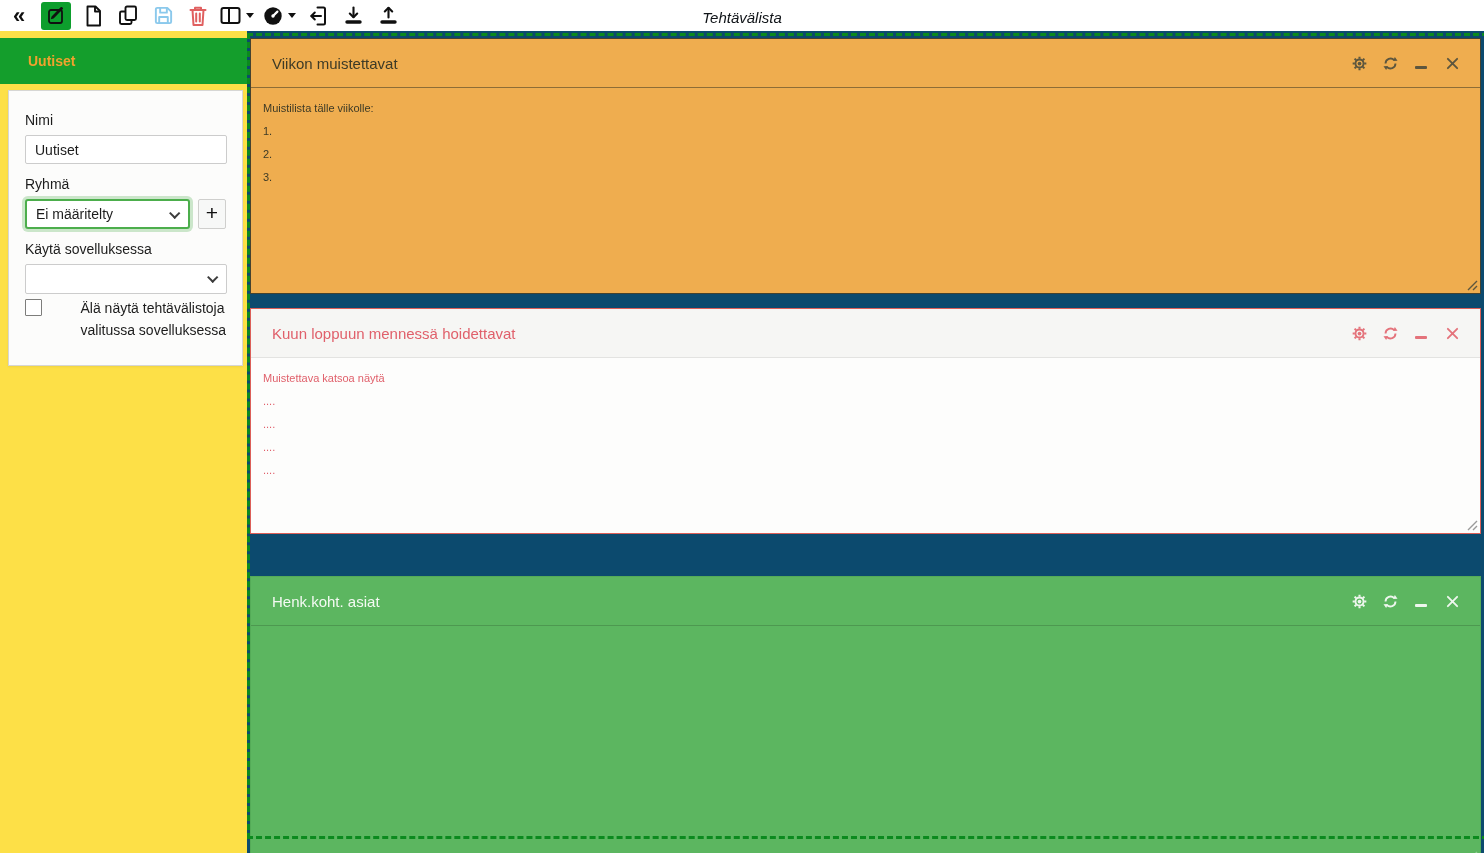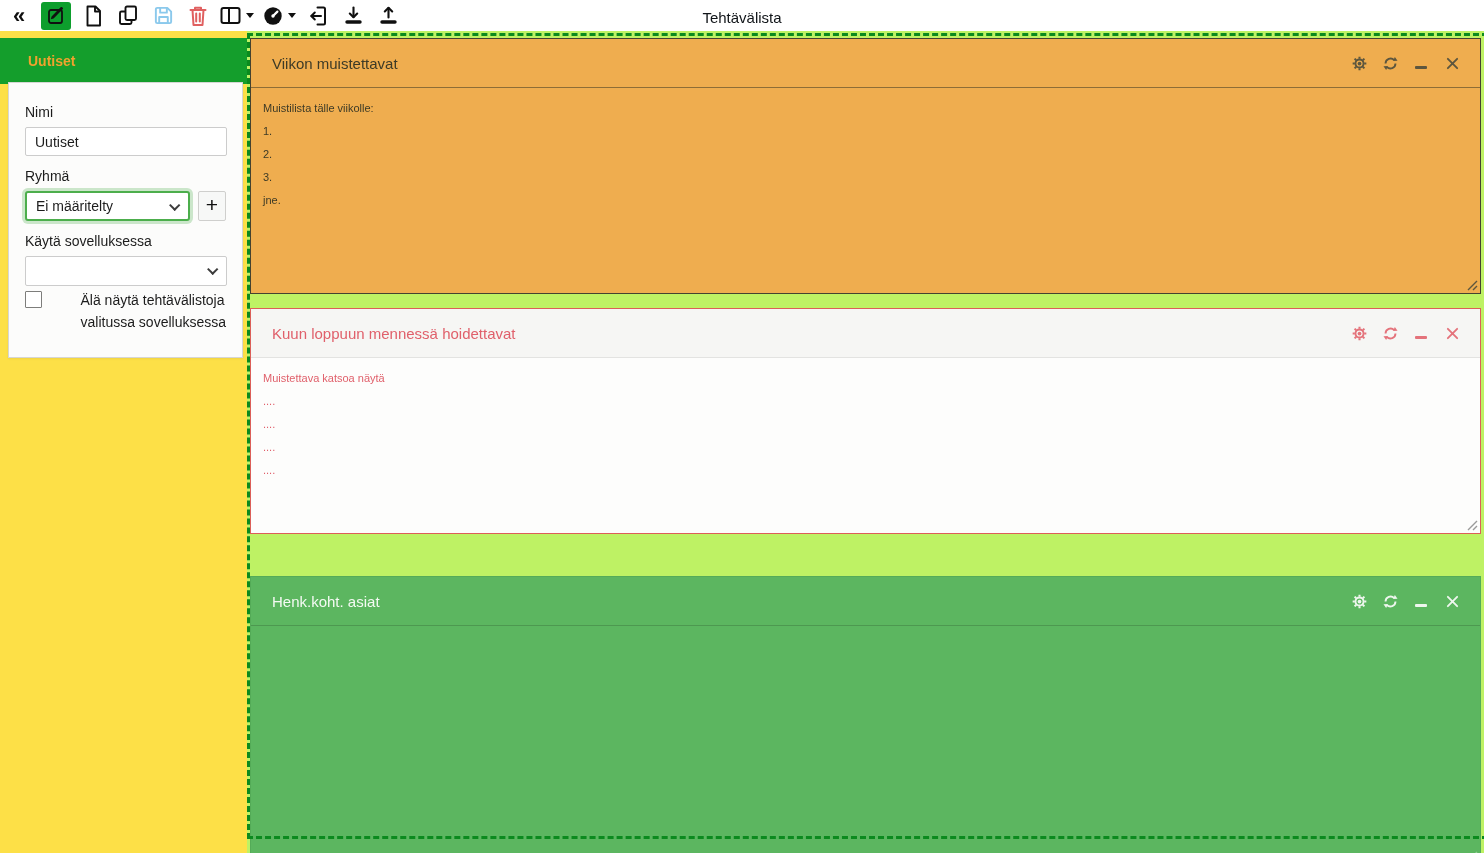--- a/index.html
+++ b/index.html
@@ -6,40 +6,40 @@
   html,body { width:1484px; height:853px; overflow:hidden; }
   body { font-family:"Liberation Sans", sans-serif; background:#f1f2f0; color:#1c1c1c; position:relative; }
 
   
   .toolbar { position:absolute; top:0; left:0; right:0; height:31px; background:#ffffff; display:flex; align-items:center; padding-left:6px; gap:9px; z-index:5; }
   .tb-btn { display:flex; align-items:center; justify-content:center; height:28px; min-width:26px; border-radius:3px; cursor:pointer; color:#101010; }
   .tb-btn.active { background:#0d9e2d; width:30px; }
   .tb-collapse { font-size:22px; font-weight:bold; line-height:26px; padding:0 2px; }
   .tb-group { display:flex; align-items:center; gap:2px; }
   .caret { width:0; height:0; border-left:4px solid transparent; border-right:4px solid transparent; border-top:5px solid #101010; margin-left:3px; }
-  .tb-title { position:absolute; left:50%; top:0; transform:translateX(-50%); height:34px; display:flex; align-items:center; font-size:15px; color:#101418; }
+  .tb-title { position:absolute; left:50%; top:0; transform:translateX(-50%); height:34px; display:flex; align-items:center; font-size:15px; color:#101418;font-style:italic; }
 
   
   .sidebar { position:absolute; top:31px; left:0; width:247px; bottom:0; background:#fde047; }
   .sidebar-header { position:absolute; top:7px; left:0; right:0; height:46px; display:flex; align-items:center; padding-left:28px; font-size:14px; font-weight:bold; }
-  .form-card { position:absolute; top:51px; left:8px; width:235px; background:#fcfcfb; border:1px solid #d6d6d4; box-shadow:0 1px 2px rgba(0,0,0,0.06); padding:21px 16px 24px 16px; }
+  .form-card { position:absolute; top:59px; left:8px; width:235px; background:#fcfcfb; border:1px solid #d6d6d4; box-shadow:0 1px 2px rgba(0,0,0,0.06); padding:21px 16px 24px 16px; }
   .field-label { font-size:14px; margin-bottom:7px; color:#1c1c1c; }
   .text-input { width:202px; height:29px; border:1px solid #cccccc; border-radius:2px; background:#ffffff; font-family:inherit; font-size:14px; padding:0 9px; color:#1c1c1c; outline:none; margin-bottom:12px; }
   .select-row { display:flex; align-items:center; gap:8px; margin-bottom:12px; }
   .select { height:30px; border:1px solid #cccccc; border-radius:2px; background:#ffffff; display:flex; align-items:center; font-size:14px; padding:8px 9px; color:#1c1c1c; cursor:pointer; position:relative; }
   .select .chev { position:absolute; right:10px; top:9px; width:8px; height:8px; border-right:2px solid #3c3c3c; border-bottom:2px solid #3c3c3c; transform:rotate(45deg) translateY(-1px); }
   .select.group-select { width:174px; border:2px solid #4cae4c; box-shadow:0 0 0 3px rgba(76,174,76,0.28); border-radius:3px; }
   .select.app-select { width:202px; }
   .plus-btn { width:30px; height:30px; border:1px solid #cfcfcd; background:#f7f8f7; border-radius:2px; font-size:21px; line-height:26px; text-align:center; color:#101010; cursor:pointer; }
   .checkbox-row { display:flex; align-items:flex-start; gap:8px; margin-top:3px;justify-content:space-between; }
   .checkbox { width:17px; height:17px; border:1.5px solid #7d7d7b; background:#ffffff; border-radius:1px; margin-top:2px; flex:none; cursor:pointer; }
   .checkbox-label { font-size:14px; line-height:22px; color:#1c1c1c; }
 
   
-  .main { position:absolute; left:247px; top:31px; right:0; bottom:0; background:#bef264; }
+  .main { position:absolute; left:247px; top:31px; right:0; bottom:0; background:#0c4a6e; }
   .selection-border { position:absolute; left:0; top:2px; right:-4px; height:806px; border:3px dashed #0b8a1e; pointer-events:none; z-index:4; }
 
   .panel { position:absolute; left:3px; width:1231px; background:var(--bg); border:1px solid var(--brd); }
   .panel-header { height:49px; background:var(--hbg); border-bottom:1px solid var(--sep); display:flex; align-items:center; padding:0 20px 0 21px; cursor:move; }
   .panel-title { font-size:15px; color:var(--txt); }
   .panel-actions { margin-left:auto; display:flex; align-items:center; gap:15px; color:var(--icn); }
   .pa-icon { display:flex; align-items:center; justify-content:center; width:16px; height:16px; cursor:pointer; }
   .minimize-bar { width:12px; height:3px; background:currentColor; margin-top:9px; border-radius:1px; }
   .panel-body { padding:9px 12px 0 12px; font-size:11px; line-height:23px; color:var(--txt); }
   .grip { position:absolute; right:2px; bottom:2px; color:var(--grip); cursor:nwse-resize; }
@@ -227,21 +227,20 @@
               <path d="M2 2l10 10M12 2 2 12" fill="none"></path>
             </svg>
         </span>
       </div>
     </div>
     <div class="panel-body">
       <div>Muistilista tälle viikolle:</div>
       <div>1.</div>
       <div>2.</div>
       <div>3.</div>
-      <div>jne.</div>
     </div>
     <span class="grip">
       <svg width="11" height="11" viewBox="0 0 11 11" stroke="currentColor" stroke-width="1.4" fill="none">
           <path d="M10 1 1 10M10 6 6 10"></path>
         </svg>
     </span>
   </div>
 
   <div class="panel" id="panel-month" style="--bg: #fdfdfc; --hbg: #f6f6f4; --txt: #e0606b; --brd: #dc5f58; --sep: #e3e3e1; --icn: #e4737b; --grip: #9a9a9a;">
     <div class="panel-header">

